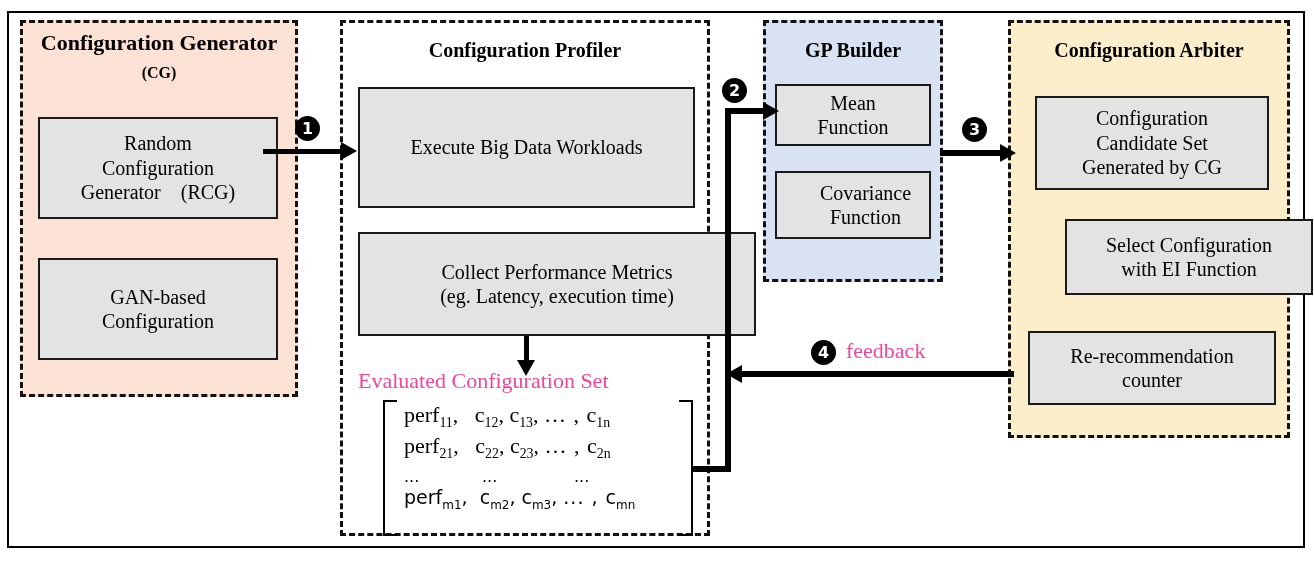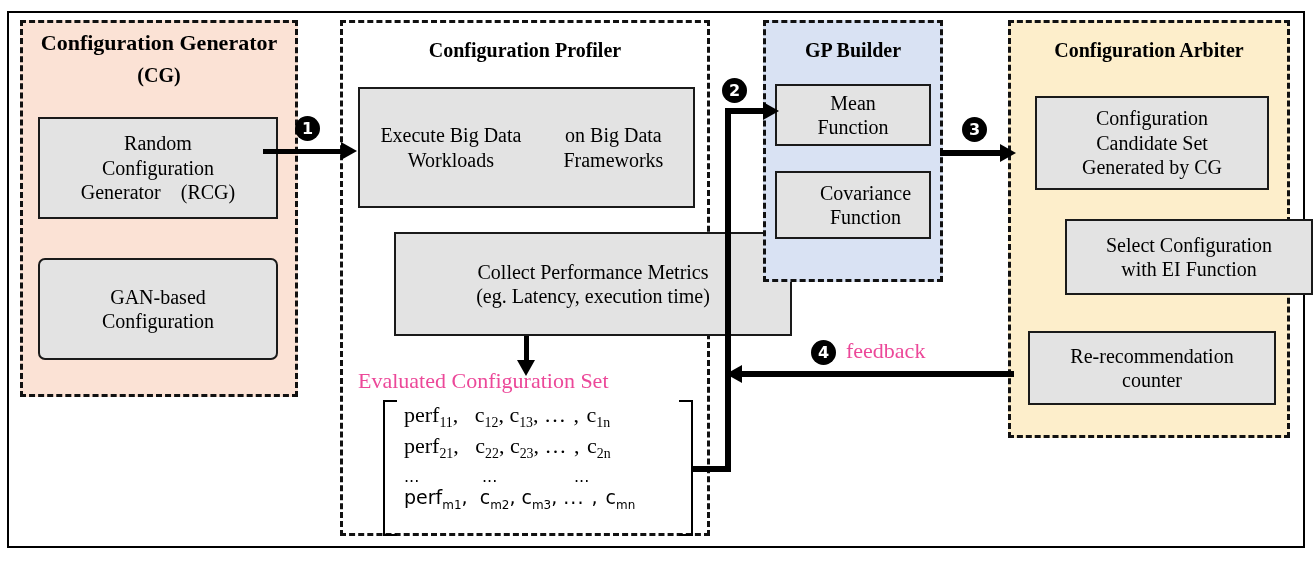--- a/index.html
+++ b/index.html
@@ -47,44 +47,43 @@
 </style>
 </head>
 <body>
 
 <div id="canvas">
 
   <div class="outer-frame"></div>
 
   <div class="panel" style="left:20px;top:20px;width:278px;height:377px;background:#fbe2d5;">
     <div class="panel-title" style="top:8px;font-size:22px;">Configuration Generator</div>
-    <div class="panel-title" style="top:41px;font-size:20px;">(CG)</div>
+    <div class="panel-title" style="top:41px;font-size:16px;">(CG)</div>
   </div>
 
   <div class="box" style="left:38px;top:117px;width:240px;height:102px;flex-direction:column;">
     <span>Random</span>
     <span>Configuration</span>
     <span>Generator　(RCG)</span>
   </div>
 
-  <div class="box" style="left:38px;top:258px;width:240px;height:102px;flex-direction:column;border-radius:7px;">
+  <div class="box" style="left:38px;top:258px;width:240px;height:102px;flex-direction:column;">
     <span>GAN-based</span>
     <span>Configuration</span>
   </div>
 
   <div class="panel" style="left:340px;top:20px;width:370px;height:516px;background:#ffffff;">
     <div class="panel-title" style="top:16px;font-size:20px;">Configuration Profiler</div>
   </div>
 
   <div class="box" style="left:358px;top:87px;width:337px;height:121px;flex-direction:row;">
     <span>Execute Big Data Workloads</span>
-    <span>on Big Data Frameworks</span>
   </div>
 
-  <div class="box" style="left:358px;top:232px;width:398px;height:104px;flex-direction:column;margin-left:36px;">
+  <div class="box" style="left:358px;top:232px;width:398px;height:104px;flex-direction:column;">
     <span>Collect Performance Metrics</span>
     <span>(eg. Latency, execution time)</span>
   </div>
 
   <div class="arrow-line" style="left:524px;top:336px;width:5px;height:26px;"></div>
   <div class="arrow-head-d" style="left:517px;top:360px;"></div>
 
   <div class="plain-label" style="left:358px;top:368px;font-size:22px;">Evaluated Configuration Set</div>
 
   <div class="brk brk-l" style="left:383px;top:400px;height:136px;"></div>

